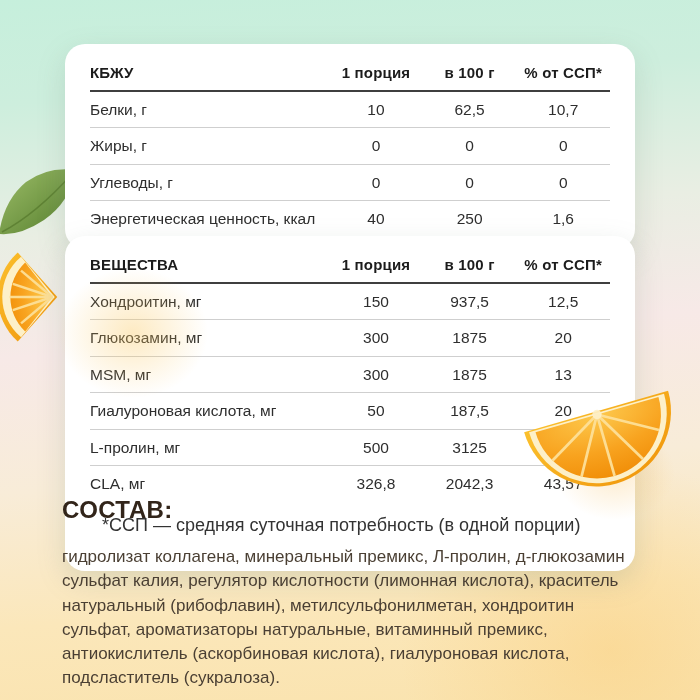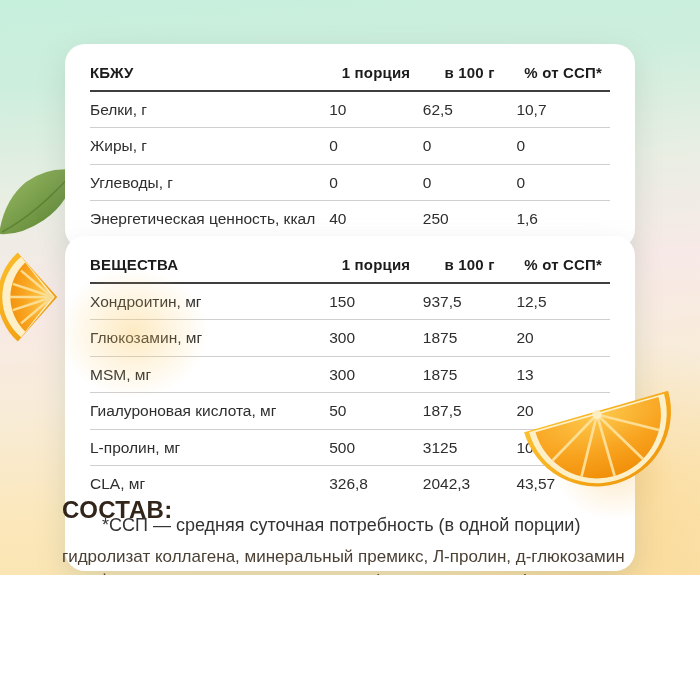--- a/index.html
+++ b/index.html
@@ -1,20 +1,20 @@
 <!DOCTYPE html>
 <html><head>
 <meta charset="utf-8">
 <style>
   * { margin:0; padding:0; box-sizing:border-box; }
   html,body { width:700px; height:700px; }
   body { font-family:"Liberation Sans", sans-serif; }
 
   .canvas {
-    position:relative; width:700px; height:575px; overflow:hidden;
+    position:relative; width:700px; height:700px; overflow:hidden;
     background:linear-gradient(176deg,
       #c6efdc 0%, #cdeedd 14%, #e9eee3 32%, #f7e9e7 48%,
       #f8ecd8 66%, #fbe7ba 84%, #fae3ae 100%);
   }
   .canvas::after{
     content:""; position:absolute; right:-120px; bottom:-140px;
     width:420px; height:380px; border-radius:50%;
     background:radial-gradient(closest-side, rgba(250,205,120,.45), rgba(250,205,120,0));
     z-index:0; pointer-events:none;
   }
@@ -34,21 +34,21 @@
   thead th {
     font-size:15px; font-weight:bold; color:#1c1c1c; text-align:left;
     padding:6px 0 9px; border-bottom:2px solid #3f3f3f; letter-spacing:.2px;
   }
   thead th.num { text-align:center; }
   tbody td {
     font-size:15.5px; color:#2e2e2e; padding:8px 0;
     border-bottom:1px solid #cfcfcf; line-height:1.25;
   }
   tbody tr:last-child td { border-bottom:none; }
-  td.num { text-align:left;margin-top:48px; }
+  td.num { text-align:center;margin-top:48px; }
 
   .footnote {
     font-size:18px; color:#333333; margin-top:12px; padding:2px 0 4px;margin-left:12px;
   }
 
   .composition { position:absolute; left:62px; top:496px; width:582px; z-index:2; }
   .composition h2 {
     font-size:24px; font-weight:800; color:#32251a; letter-spacing:.4px;
     margin-bottom:21px;
   }

